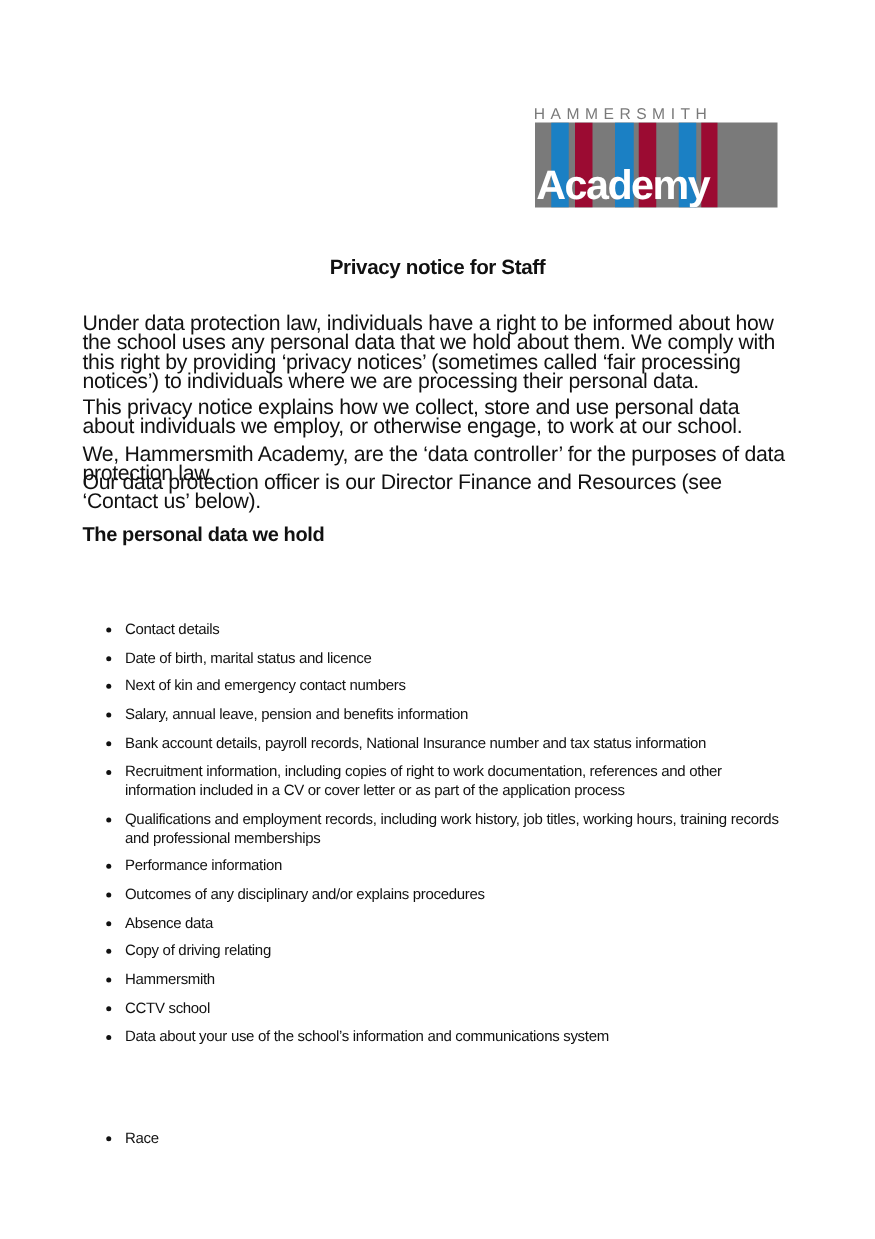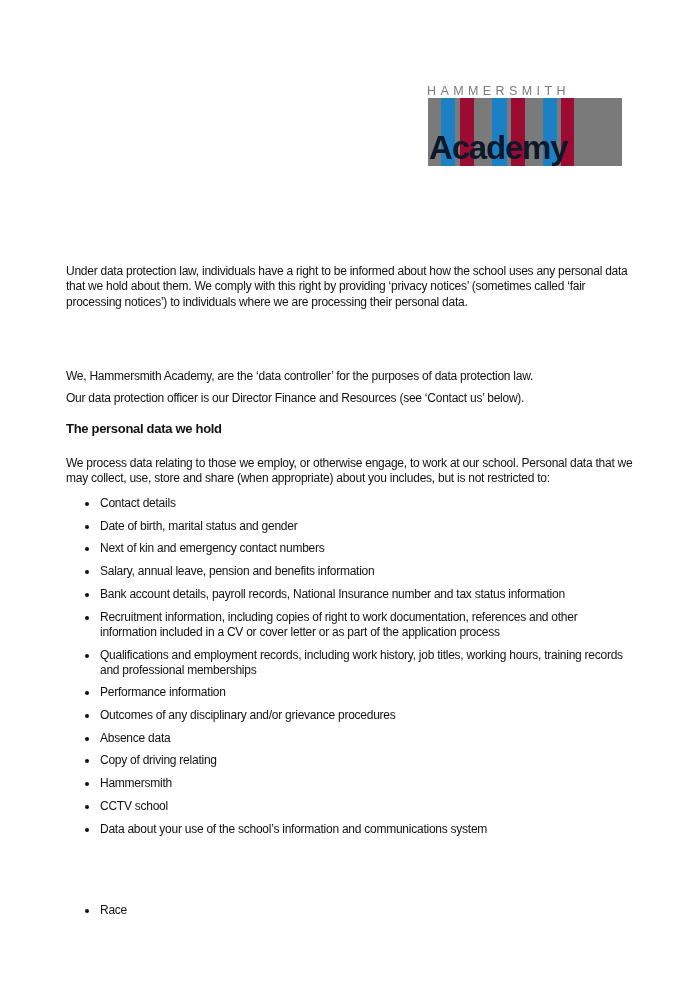--- a/index.html
+++ b/index.html
@@ -18,34 +18,34 @@
   .logo-box {
     position: absolute; left: 428px; top: 98px; width: 194px; height: 68px;
     background: #7a7a7a; overflow: hidden;
   }
   .stripe { position: absolute; top: 0; height: 68px; }
   .stripe.blue { background: #1b80c4; }
   .stripe.red { background: #9b0b32; }
   .logo-academy {
     position: absolute; left: 1px; top: 33px;
     font-family: "Liberation Sans", sans-serif; font-weight: bold;
-    font-size: 33px; color: #0f172a; letter-spacing: -1.2px; line-height: 34px;
+    font-size: 33px; color: #ffffff; letter-spacing: -1.2px; line-height: 34px;
   }
 
   
   .title {
     position: absolute; left: 0; width: 700px; top: 205px; text-align: center;
     font-weight: bold; font-size: 16.5px; letter-spacing: -0.3px;
   }
   .p {
     position: absolute; left: 66px; width: 570px;
-    font-size: 12px; line-height: 15.4px; letter-spacing: -0.25px; margin-top: 13px;
+    font-size: 17px; line-height: 15.4px; letter-spacing: -0.25px;
   }
   .h {
-    position: absolute; left: 66px; font-weight: bold; font-size: 13px;
+    position: absolute; left: 66px; font-weight: bold; font-size: 16px;
     letter-spacing: -0.3px; line-height: 15.4px;
   }
   ul.list { position: absolute; left: 0; margin: 0; padding: 0; list-style: none; width: 700px; }
   ul.list li { position: absolute; left: 0; width: 700px; }
   .bullet {
     position: absolute; left: 85px; width: 4px; height: 4px; border-radius: 50%; background: #111;
   }
   .li-text {
     position: absolute; left: 100px; width: 530px;
     font-size: 12px; line-height: 15.4px; letter-spacing: -0.25px;
@@ -60,36 +60,37 @@
   <div class="logo-box">
     <div class="stripe blue" style="left:13px;width:14px;"></div>
     <div class="stripe red" style="left:32px;width:14px;"></div>
     <div class="stripe blue" style="left:64px;width:15px;"></div>
     <div class="stripe red" style="left:83px;width:14px;"></div>
     <div class="stripe blue" style="left:115px;width:14px;"></div>
     <div class="stripe red" style="left:133px;width:13px;"></div>
     <div class="logo-academy">Academy</div>
   </div>
 
+  <div class="title">Privacy notice for Staff</div>
 
   <div class="p" style="top:251px;">Under data protection law, individuals have a right to be informed about how the school uses any personal data that we hold about them. We comply with this right by providing ‘privacy notices’ (sometimes called ‘fair processing notices’) to individuals where we are processing their personal data.</div>
+  <div class="p" style="top:318px;">This privacy notice explains how we collect, store and use personal data about individuals we employ, or otherwise engage, to work at our school.</div>
   <div class="p" style="top:356px;">We, Hammersmith Academy, are the ‘data controller’ for the purposes of data protection law.</div>
   <div class="p" style="top:378px;">Our data protection officer is our Director Finance and Resources (see ‘Contact us’ below).</div>
 
   <div class="h" style="top:421px;">The personal data we hold</div>
-  <div class="p" style="top:443px;">We process data relating to those we employ, or otherwise engage, to work at our school. Personal data that we may collect, use, store and share (when appropriate) about you includes, but is not restricted to:</div>
 
   <ul class="list" style="top:0;">
     <li style="top:496px;">
         <span class="bullet" style="top:6px;"></span>
         <span class="li-text">Contact details</span>
       </li>
     <li style="top:519px;">
         <span class="bullet" style="top:6px;"></span>
-        <span class="li-text">Date of birth, marital status and gender</span>
+        <span class="li-text">Date of birth, marital status and licence</span>
       </li>
     <li style="top:541px;">
         <span class="bullet" style="top:6px;"></span>
         <span class="li-text">Next of kin and emergency contact numbers</span>
       </li>
     <li style="top:564px;">
         <span class="bullet" style="top:6px;"></span>
         <span class="li-text">Salary, annual leave, pension and benefits information</span>
       </li>
     <li style="top:587px;">
@@ -103,21 +104,21 @@
     <li style="top:648px;">
         <span class="bullet" style="top:6px;"></span>
         <span class="li-text">Qualifications and employment records, including work history, job titles, working hours, training records and professional memberships</span>
       </li>
     <li style="top:685px;">
         <span class="bullet" style="top:6px;"></span>
         <span class="li-text">Performance information</span>
       </li>
     <li style="top:708px;">
         <span class="bullet" style="top:6px;"></span>
-        <span class="li-text">Outcomes of any disciplinary and/or grievance procedures</span>
+        <span class="li-text">Outcomes of any disciplinary and/or explains procedures</span>
       </li>
     <li style="top:731px;">
         <span class="bullet" style="top:6px;"></span>
         <span class="li-text">Absence data</span>
       </li>
     <li style="top:753px;">
         <span class="bullet" style="top:6px;"></span>
         <span class="li-text">Copy of driving relating</span>
       </li>
     <li style="top:776px;">

